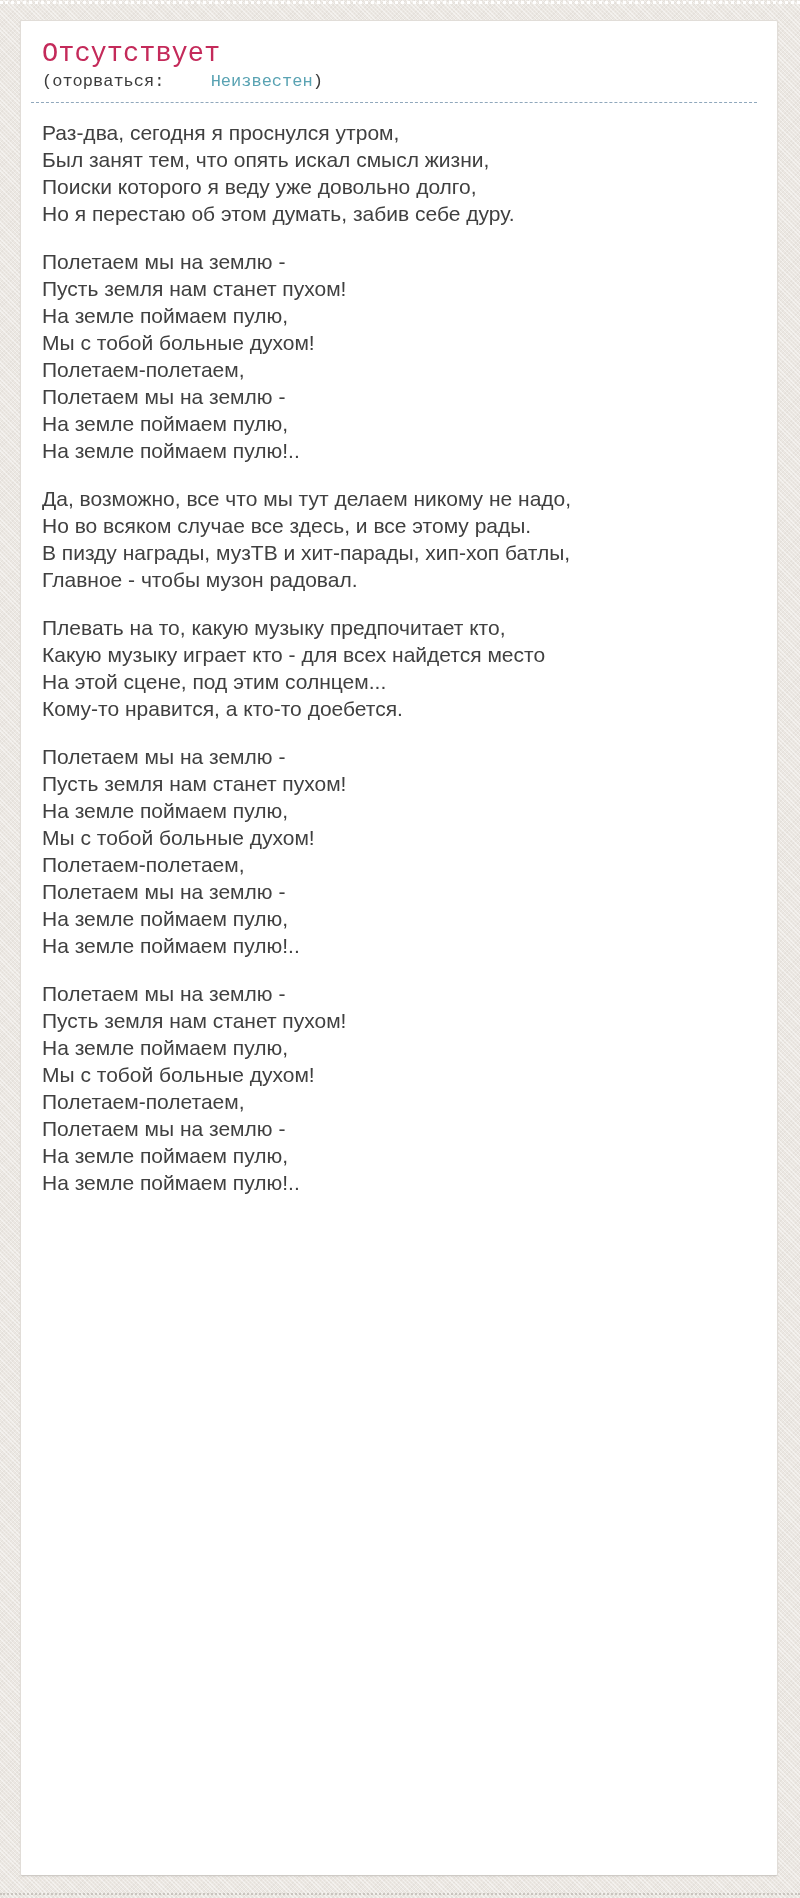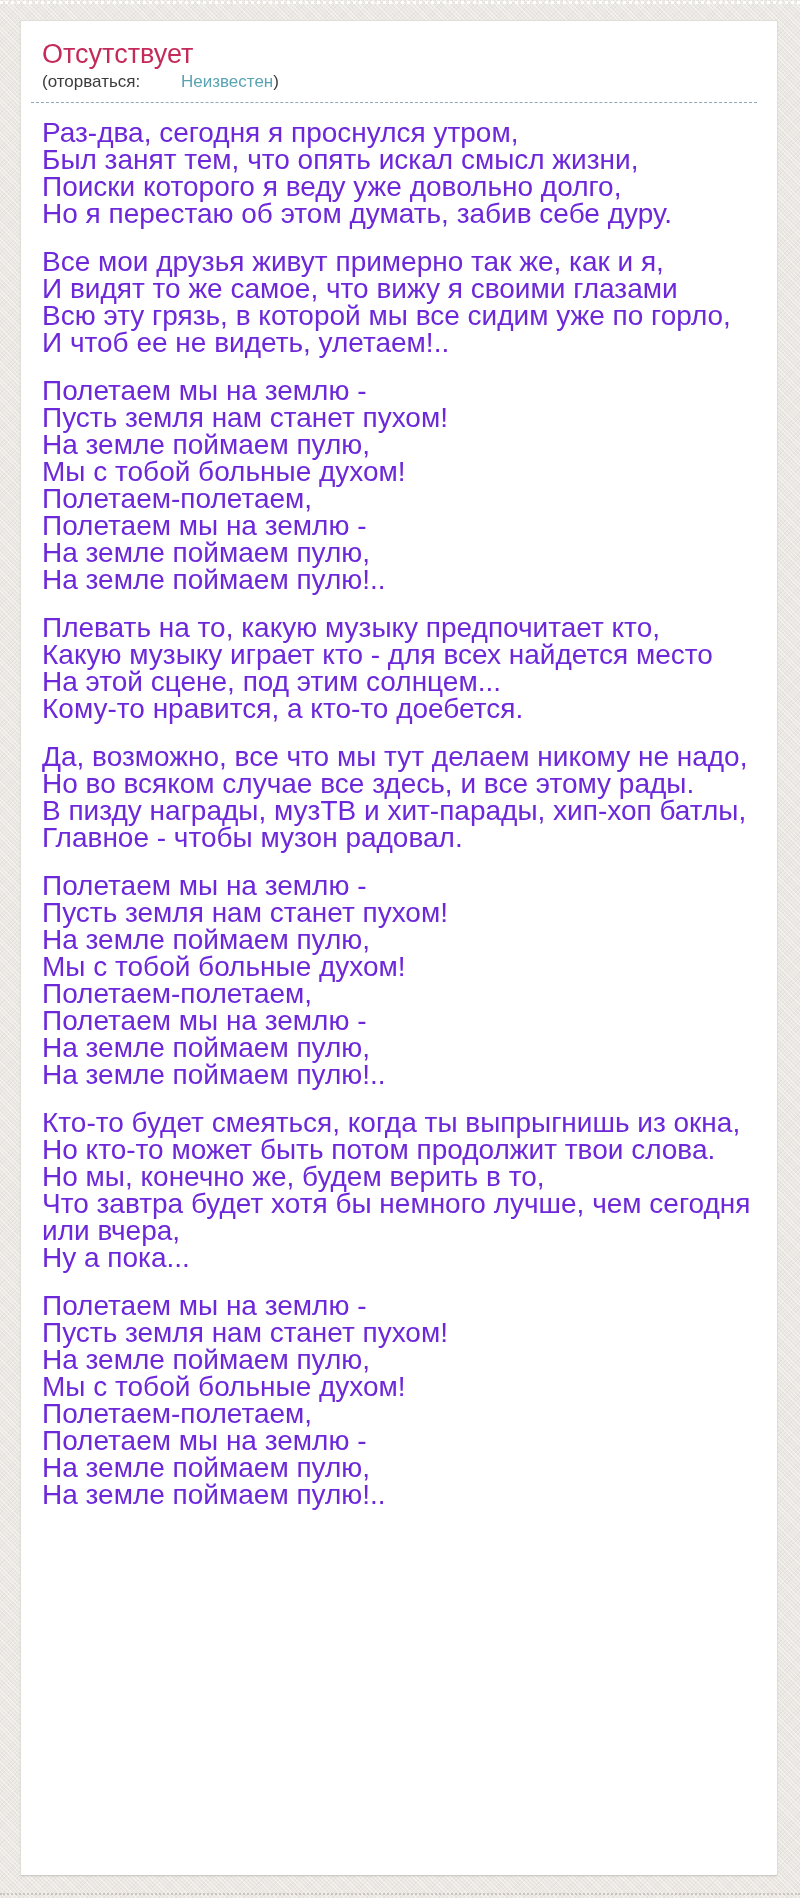--- a/index.html
+++ b/index.html
@@ -32,20 +32,21 @@
     background: #ffffff;
     border: 1px solid #e1ddd8;
     border-bottom-color: #cfcbc6;
     border-radius: 2px;
     box-shadow: 0 1px 2px rgba(0,0,0,0.06);
     padding: 16px 20px 24px 10px;
   }
   .header-wrap {
     border-bottom: 1px dashed #90a8bc;
     padding-bottom: 10px;
+    font-family: Liberation Mono, monospace;
   }
   h1.song-title {
     margin: 2px 0 0 11px;
     font-size: 27px;
     line-height: 30px;
     font-weight: 400;
     color: #c42a5a;
   }
   .artist-row {
     margin: 3px 0 0 11px;
@@ -54,44 +55,42 @@
     color: #3c3c3c;
   }
   .artist-link {
     color: #5aa3b3;
     text-decoration: none;
     cursor: pointer;
     padding-left: 36px;
   }
   .lyrics {
     margin: 16px 0 16px 11px;
-    font-size: 28px;
+    font-size: 21px;
     line-height: 27px;
-    color: #6d28d9;
+    color: #404040;
   }
   .lyrics p.stanza { margin: 0 0 21px 0; }
   .lyrics p.stanza:last-child { margin-bottom: 0; }
 </style>
 </head>
 <body>
 
 <div class="top-dots"></div>
 
 <div class="content-box">
   <div class="header-wrap">
     <h1 class="song-title">Отсутствует</h1>
     <div class="artist-row">
       <span>(оторваться: </span><a class="artist-link">Неизвестен</a><span>)</span>
     </div>
   </div>
   <div class="lyrics">
       <p class="stanza">Раз-два, сегодня я проснулся утром,<br>Был занят тем, что опять искал смысл жизни,<br>Поиски которого я веду уже довольно долго,<br>Но я перестаю об этом думать, забив себе дуру.</p>
-      <p class="stanza">Все мои друзья живут примерно так же, как и я,<br>И видят то же самое, что вижу я своими глазами<br>Всю эту грязь, в которой мы все сидим уже по горло,<br>И чтоб ее не видеть, улетаем!..</p>
       <p class="stanza">Полетаем мы на землю -<br>Пусть земля нам станет пухом!<br>На земле поймаем пулю,<br>Мы с тобой больные духом!<br>Полетаем-полетаем,<br>Полетаем мы на землю -<br>На земле поймаем пулю,<br>На земле поймаем пулю!..</p>
+      <p class="stanza">Да, возможно, все что мы тут делаем никому не надо,<br>Но во всяком случае все здесь, и все этому рады.<br>В пизду награды, музТВ и хит-парады, хип-хоп батлы,<br>Главное - чтобы музон радовал.</p>
       <p class="stanza">Плевать на то, какую музыку предпочитает кто,<br>Какую музыку играет кто - для всех найдется место<br>На этой сцене, под этим солнцем...<br>Кому-то нравится, а кто-то доебется.</p>
-      <p class="stanza">Да, возможно, все что мы тут делаем никому не надо,<br>Но во всяком случае все здесь, и все этому рады.<br>В пизду награды, музТВ и хит-парады, хип-хоп батлы,<br>Главное - чтобы музон радовал.</p>
       <p class="stanza">Полетаем мы на землю -<br>Пусть земля нам станет пухом!<br>На земле поймаем пулю,<br>Мы с тобой больные духом!<br>Полетаем-полетаем,<br>Полетаем мы на землю -<br>На земле поймаем пулю,<br>На земле поймаем пулю!..</p>
-      <p class="stanza">Кто-то будет смеяться, когда ты выпрыгнишь из окна,<br>Но кто-то может быть потом продолжит твои слова.<br>Но мы, конечно же, будем верить в то,<br>Что завтра будет хотя бы немного лучше, чем сегодня или вчера,<br>Ну а пока...</p>
       <p class="stanza">Полетаем мы на землю -<br>Пусть земля нам станет пухом!<br>На земле поймаем пулю,<br>Мы с тобой больные духом!<br>Полетаем-полетаем,<br>Полетаем мы на землю -<br>На земле поймаем пулю,<br>На земле поймаем пулю!..</p>
     </div>
 </div>
 
 <div class="bottom-dots"></div>
 
 </body></html>

